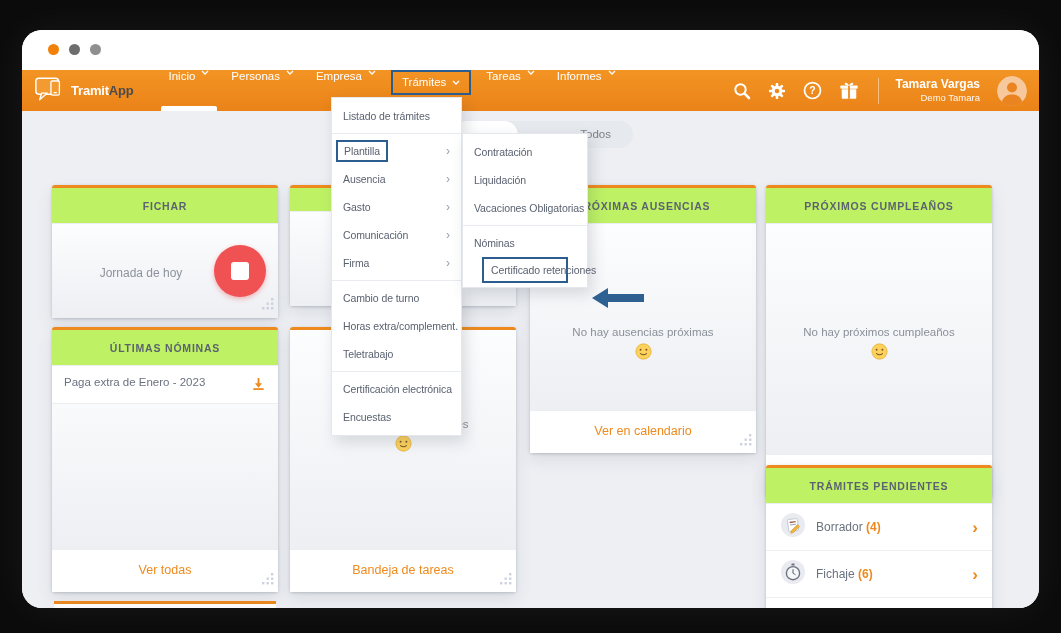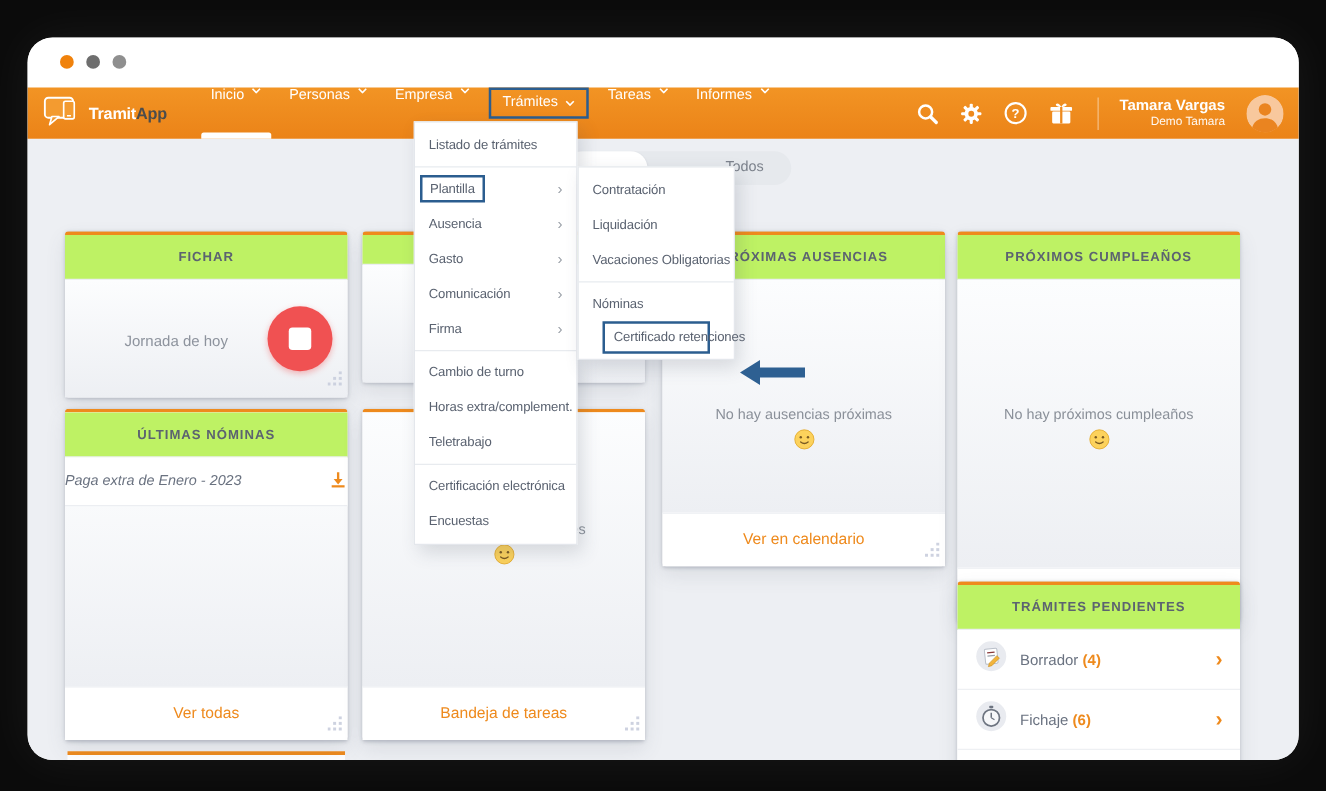--- a/index.html
+++ b/index.html
@@ -104,23 +104,23 @@
   .time-text { font-size:19px; font-weight:bold; color:#55504b; }
   .time-sub { font-size:12px; color:#8d939d; margin-top:3px; }
   .stop-btn {
     width:52px; height:52px; border-radius:50%; background:#f05152; flex:0 0 auto;
     display:flex; align-items:center; justify-content:center; cursor:pointer;
     box-shadow:0 2px 5px rgba(240,81,82,0.4);
   }
   .stop-square { width:18px; height:18px; background:#fff; border-radius:3px; }
   
   .doc-row {
-    display:flex; align-items:center; justify-content:space-between;
-    background:#fff; padding:10px 0; border-bottom:1px solid #eceef2;
-    font-size:11.5px; color:#6a7280;font-style:italic;
+    display:flex; justify-content:space-between;
+    background:#fff; padding:10px 12px; border-bottom:1px solid #eceef2;
+    font-size:11.5px; color:#6a7280;
   }
   
   .pend-row {
     display:flex; align-items:center; gap:10px;
     padding:8px 14px; border-bottom:1px solid #eef0f3; background:#fff;
     cursor:pointer;
   }
   .pend-label { flex:1; font-size:12px; color:#6a7280; }
   .pend-count { color:#ee8a1d; font-weight:bold; }
   .pend-chevron { color:#ee8a1d; font-size:17px; font-weight:bold; line-height:1; }

